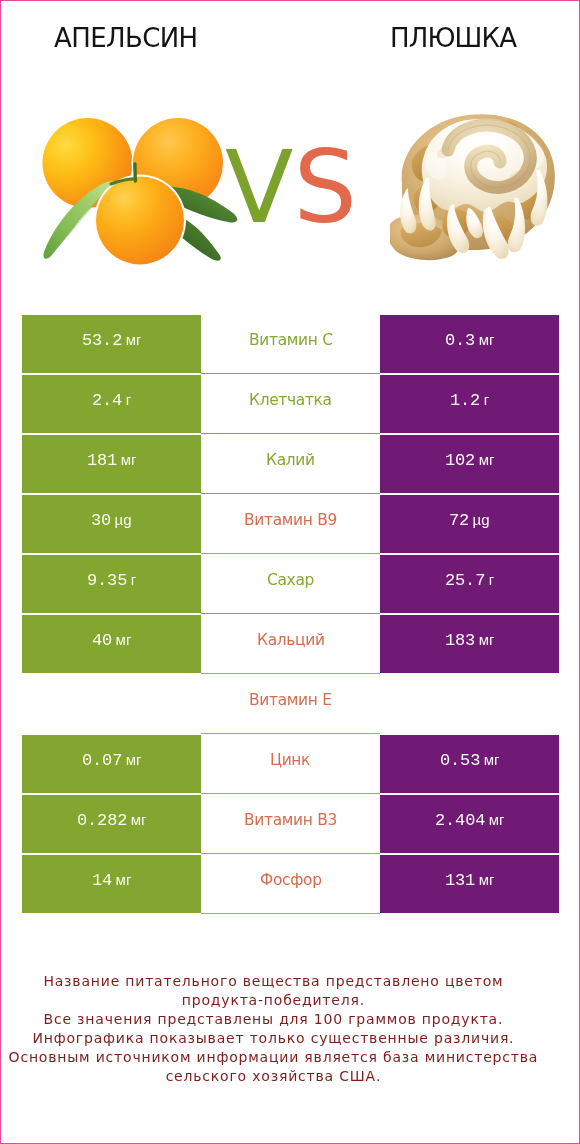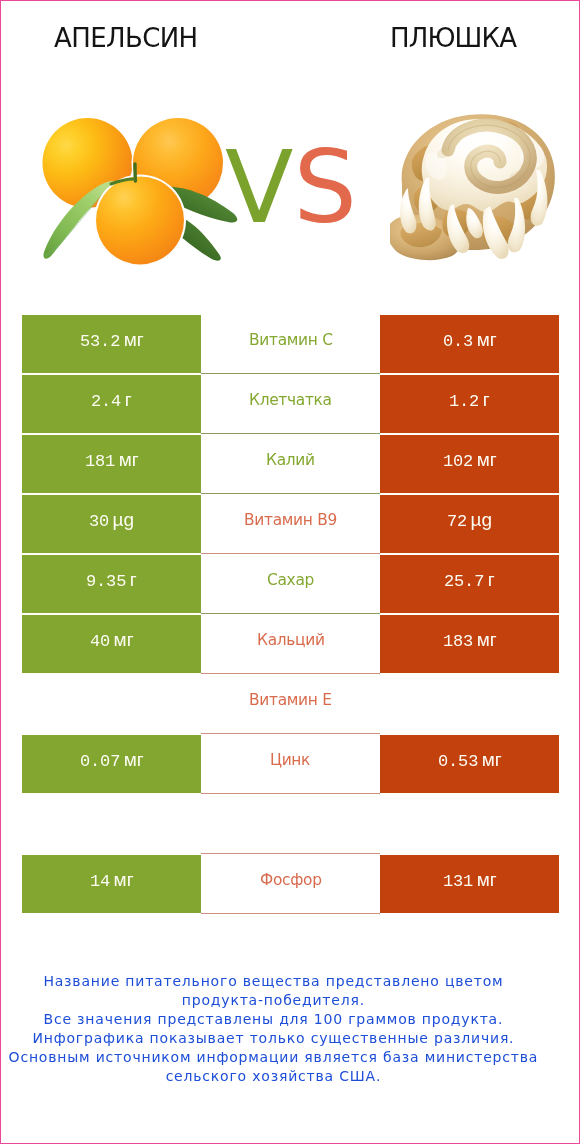--- a/index.html
+++ b/index.html
@@ -44,42 +44,42 @@
   
   .table{position:absolute;left:21px;top:313.6px;width:537px;height:598.1px;}
   .row{position:absolute;left:0;width:537px;height:58.1px;}
   .cell{
     position:absolute;top:0;height:58.1px;width:179px;
     display:flex;align-items:center;justify-content:center;
     box-sizing:border-box;
     padding-bottom:8px;
   }
   .cell.left{left:0;background:#82a62f;}
-  .cell.right{left:358px;background:#c2410c;}
+  .cell.right{left:358px;background:#701a75;}
   .cell.mid{left:179px;background:transparent;}
   .val{color:#fcfcf3;white-space:nowrap;will-change:transform;}
   .num{font-family:Liberation Mono, monospace;font-size:17px;font-weight:400;letter-spacing:-0.15px;}
-  .unit{font-family:"Liberation Sans",sans-serif;font-size:19px;font-weight:400;margin-left:3.5px;}
+  .unit{font-family:"Liberation Sans",sans-serif;font-size:15px;font-weight:400;margin-left:3.5px;}
   .nut{
     font-family:"DejaVu Sans",sans-serif;
     font-size:15.4px;font-weight:400;letter-spacing:-0.3px;white-space:nowrap;will-change:transform;
   }
   .sep{position:absolute;left:0;width:537px;height:1px;}
   .sep .a{position:absolute;left:0;width:179px;height:1px;background:#fdfdf2;}
   .sep .b{position:absolute;left:179px;width:179px;height:1px;}
   .sep .c{position:absolute;left:358px;width:179px;height:1px;background:#fdfdf2;}
   .win-green .nut{color:#84a831;}
   .win-orange .nut{color:#d96b4d;}
 
   
   .footer{
     position:absolute;left:0;top:971px;width:544px;
     text-align:center;
     font-family:"DejaVu Sans",sans-serif;
-    font-size:14px;letter-spacing:0.8px;color:#1d4ed8;
+    font-size:14px;letter-spacing:0.8px;color:#7f1d1d;
     line-height:18.9px;
   }
   .footer div{text-indent:0.8px;will-change:transform;}
   .footer div{white-space:nowrap;}
 </style>
 </head>
 <body>
 
 <div class="page">
 
@@ -339,20 +339,31 @@
         </div>
         <div class="cell right">
           <span class="val"><span class="num">0.53</span><span class="unit">мг</span></span>
         </div>
       </div>
       <div class="sep" style="top: 478.5px;">
         <div class="a"></div>
         <div class="b" style="background:#cc9180"></div>
         <div class="c"></div>
       </div>
+      <div class="row win-orange" style="top: 480px;">
+        <div class="cell left">
+          <span class="val"><span class="num">0.282</span><span class="unit">мг</span></span>
+        </div>
+        <div class="cell mid">
+          <span class="nut">Витамин B3</span>
+        </div>
+        <div class="cell right">
+          <span class="val"><span class="num">2.404</span><span class="unit">мг</span></span>
+        </div>
+      </div>
       <div class="sep" style="top: 538.5px;">
         <div class="a"></div>
         <div class="b" style="background:#cc9180"></div>
         <div class="c"></div>
       </div>
       <div class="row win-orange" style="top: 540px;">
         <div class="cell left">
           <span class="val"><span class="num">14</span><span class="unit">мг</span></span>
         </div>
         <div class="cell mid">

